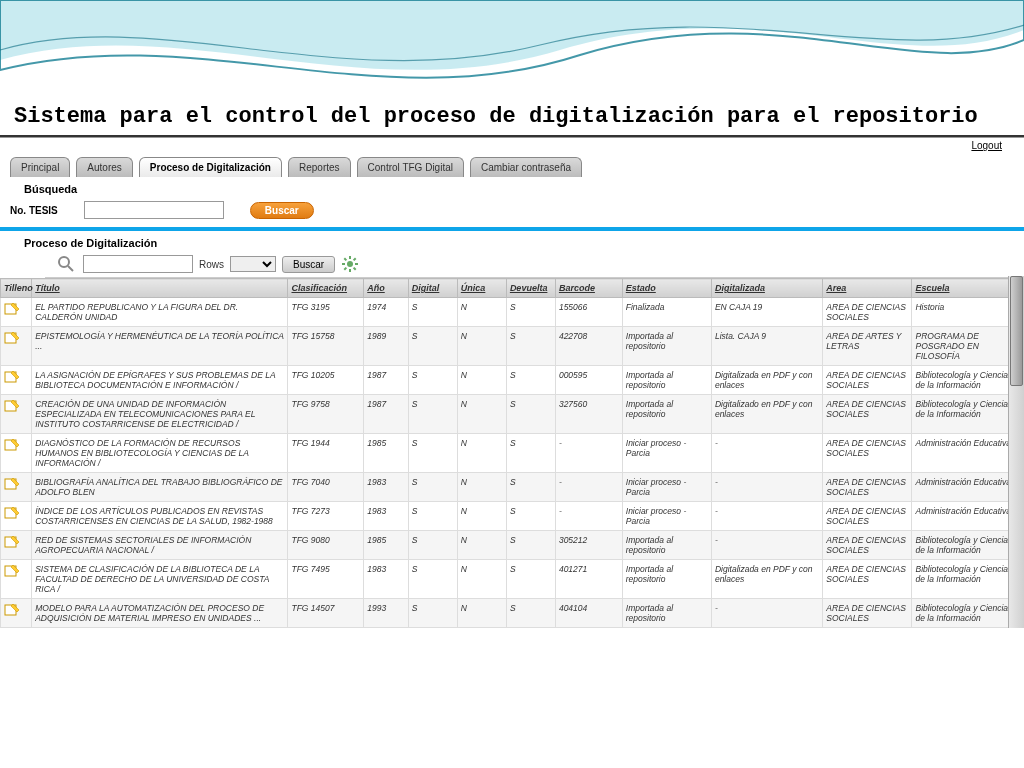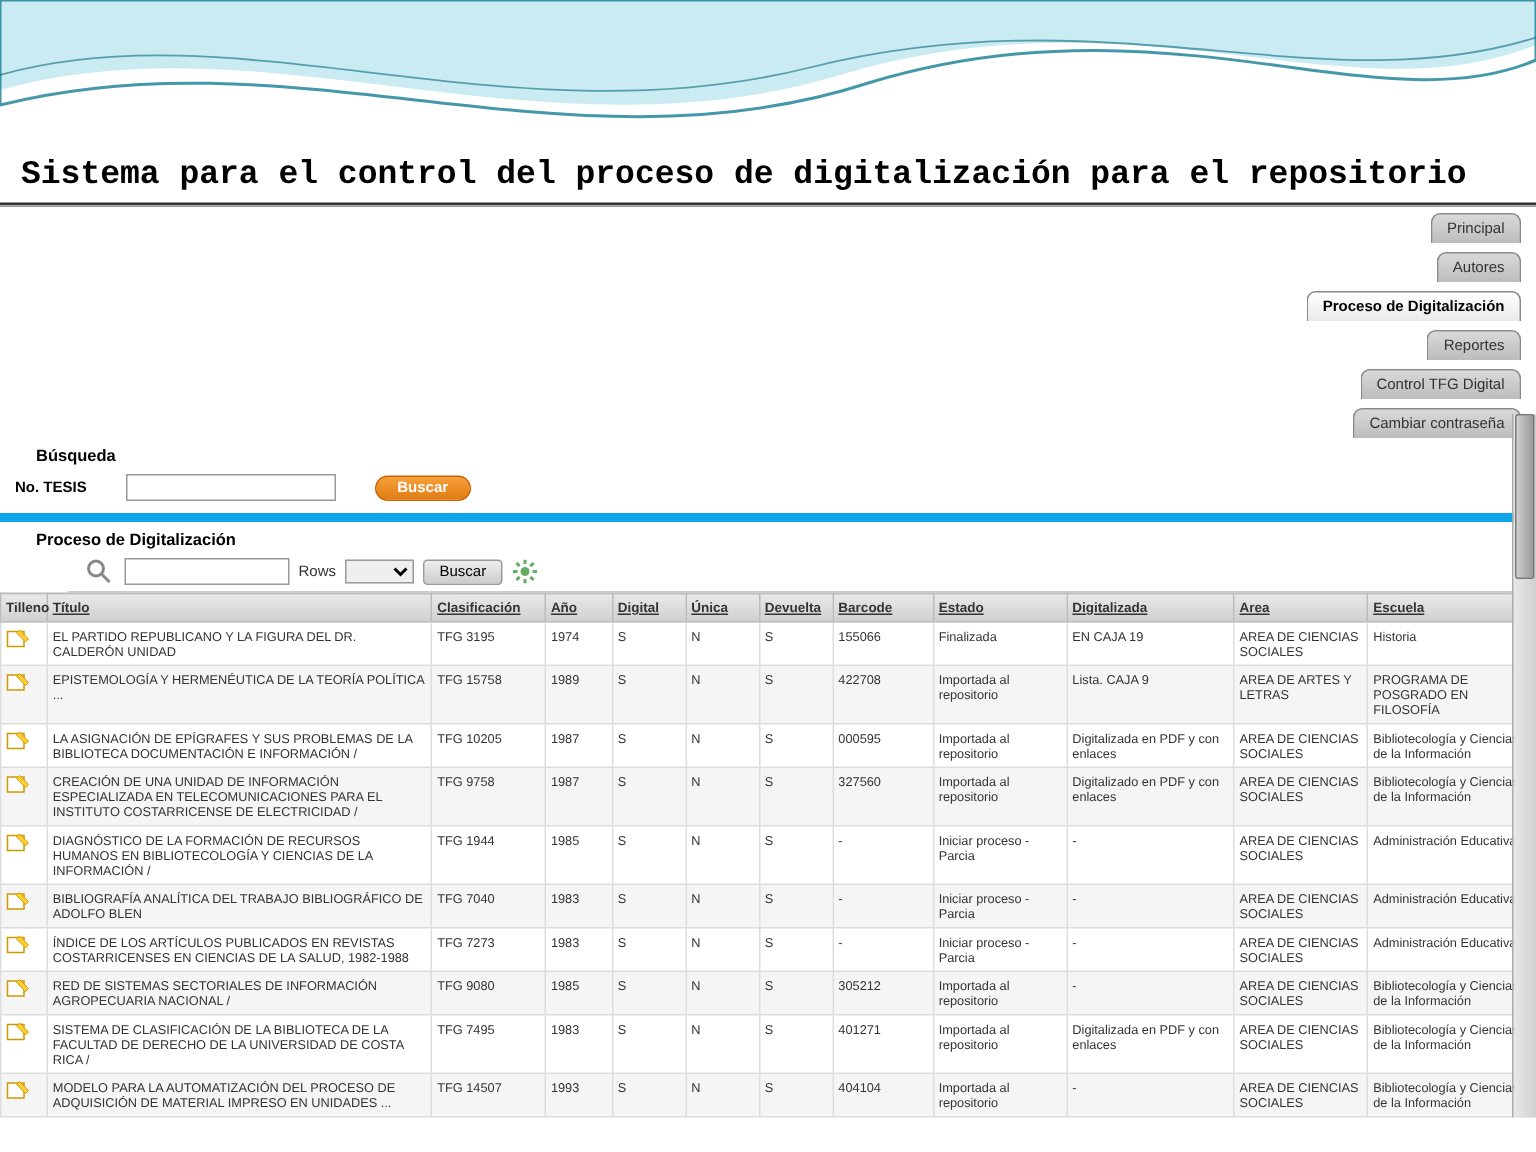--- a/index.html
+++ b/index.html
@@ -3,37 +3,37 @@
 <meta charset="utf-8">
 <style>
   * { box-sizing: border-box; margin: 0; padding: 0; }
   body { font-family: Arial, Helvetica, sans-serif; font-size: 11px; background: #fff; width: 1024px; height: 768px; overflow: hidden; position: relative; }
   .wave-header { height: 100px; position: relative; overflow: hidden; background: #fff; }
   .wave-header svg { position: absolute; top: 0; left: 0; width: 1024px; height: 100px; }
   .page-title { font-size: 22px; font-weight: bold; color: #000; padding: 4px 14px 6px; border-bottom: 2px solid #333; font-family: Liberation Mono, monospace; }
   .app-frame { position: relative; background: #fff; border-top: 1px solid #999; }
   .logout-bar { text-align: right; font-size: 10px; padding: 2px 22px 2px 6px; color: #000; }
   .logout-bar span { text-decoration: underline; cursor: pointer; }
-  .tab-row { display: flex; gap: 6px; padding: 4px 10px 0; align-items: flex-end; flex-direction: column; }
+  .tab-row { display: flex; gap: 6px; padding: 4px 10px 0; align-items: flex-end; }
   .tab { background: linear-gradient(#d9d9d9,#bcbcbc); border: 1px solid #888; border-bottom: none; border-radius: 6px 6px 0 0; padding: 4px 10px; font-size: 10px; color: #333; cursor: pointer; white-space: nowrap; }
   .tab.active { background: linear-gradient(#fff,#eaeaea); font-weight: bold; color: #000; }
   .breadcrumb-bar { background: linear-gradient(#4a4a4a,#2f2f2f); color: #fff; font-size: 10px; padding: 3px 10px; display: flex; justify-content: space-between; }
   .section-label { font-size: 11px; font-weight: bold; padding: 6px 24px 2px; }
-  .search-row { display: flex; align-items: center; gap: 26px; padding: 4px 10px 8px; border-bottom: 6px solid #0ea5e9; }
+  .search-row { display: flex; align-items: center; gap: 26px; padding: 4px 10px 8px; border-bottom: 4px solid #0ea5e9; }
   .search-row label { font-size: 10px; font-weight: bold; }
   .search-row input { border: 1px solid #999; height: 18px; width: 140px; font-size: 11px; padding: 0 3px; }
   .btn-orange { background: linear-gradient(#f7a13c,#e07c12); color: #fff; border: 1px solid #c96400; border-radius: 10px; padding: 2px 14px; font-size: 10px; font-weight: bold; cursor: pointer; }
   .grid-toolbar { display: flex; align-items: center; gap: 6px; padding: 4px 10px; border-bottom: 1px solid #ccc; margin-left: 45px; }
   .mag-icon { width: 22px; height: 18px; display: inline-flex; align-items: center; justify-content: center; }
   .toolbar-input { border: 1px solid #999; height: 18px; width: 110px; }
   .rows-label { font-size: 10px; color: #333; }
   .rows-select { border: 1px solid #999; height: 16px; width: 46px; font-size: 10px; padding-left: 39px; }
   .btn-gray { background: linear-gradient(#eee,#ccc); border: 1px solid #999; border-radius: 3px; padding: 2px 10px; font-size: 10px; cursor: pointer; }
   .gear-icon { width: 18px; height: 18px; display: inline-flex; align-items: center; justify-content: center; cursor: pointer; }
-  .grid { width: 100%; border-collapse: collapse; table-layout: fixed; }
+  .grid { width: 100%; border-collapse: collapse; table-layout: fixed; font-style: italic; }
   .grid th { background: linear-gradient(#e8e8e8,#d0d0d0); border: 1px solid #bbb; font-size: 9px; color: #333; padding: 4px 3px; text-align: left; text-decoration: underline; cursor: pointer; }
   .grid th:first-child { width: 28px; text-decoration: none; cursor: default; }
   .grid td { border: 1px solid #ddd; font-size: 8.5px; color: #333; padding: 4px 3px; vertical-align: top; word-wrap: break-word; }
   .grid tbody tr:nth-child(even) { background: #f5f5f5; }
   .row-icon { width: 16px; height: 14px; display: inline-block; }
   .scrollbar-v { position: absolute; right: 0; top: 138px; bottom: 0; width: 16px; background: linear-gradient(90deg,#e8e8e8,#d0d0d0); border-left: 1px solid #aaa; }
   .scrollbar-v .thumb { position: absolute; top: 0; left: 1px; right: 1px; height: 110px; background: linear-gradient(90deg,#cfcfcf,#9a9a9a); border: 1px solid #777; border-radius: 2px; }
   .col-edit   { width: 28px; }
   .col-title  { width: 230px; }
   .col-class  { width: 68px; }
@@ -53,20 +53,23 @@
     <path d="M0,60 C180,10 360,110 560,50 C760,-10 900,80 1024,30 L1024,0 L0,0 Z" fill="#bfe7ef" opacity="0.85"></path>
     <path d="M0,70 C200,20 380,120 580,55 C780,-5 920,85 1024,40 L1024,0 L0,0 Z" fill="none" stroke="#157e94" stroke-width="2" opacity="0.8"></path>
     <path d="M0,50 C160,5 340,95 540,45 C740,-5 880,70 1024,25" fill="none" stroke="#0a6b80" stroke-width="1.2" opacity="0.6"></path>
   </svg>
 </div>
 
 <div class="page-title">Sistema para el control del proceso de digitalización para el repositorio</div>
 
 <div class="app-frame">
 
+  <div class="logout-bar">
+    <span>Logout</span>
+  </div>
 
   <div class="tab-row">
     <div class="tab">Principal</div>
     <div class="tab">Autores</div>
     <div class="tab active">Proceso de Digitalización</div>
     <div class="tab">Reportes</div>
     <div class="tab">Control TFG Digital</div>
     <div class="tab">Cambiar contraseña</div>
   </div>
 

